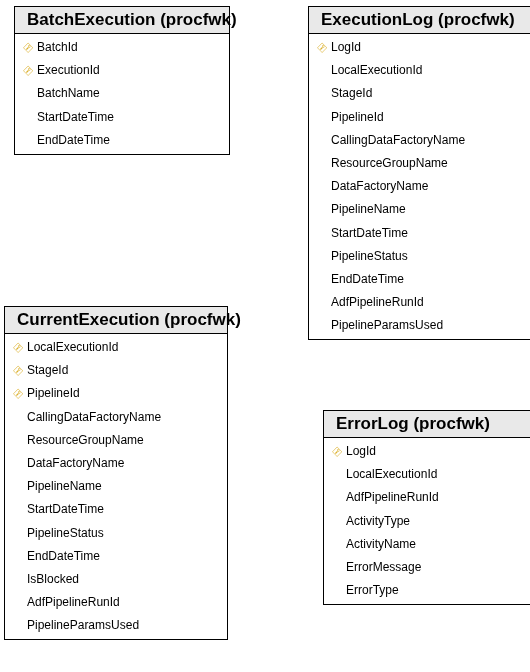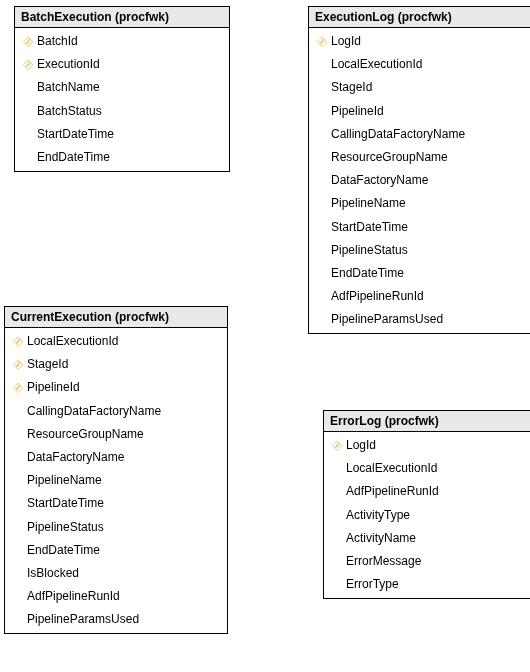--- a/index.html
+++ b/index.html
@@ -15,23 +15,23 @@
   }
   .table-box {
     position: absolute;
     border: 1px solid #000;
     background: #fff;
     box-sizing: border-box;
   }
   .table-header {
     background: #e9e9e9;
     border-bottom: 1px solid #000;
-    padding: 3px 6px;
+    padding: 3px 12px;
     font-weight: bold;
-    font-size: 12px;
+    font-size: 17px;
     white-space: nowrap;
   }
   .table-rows {
     padding: 2px 0;
   }
   .row {
     display: flex;
     align-items: center;
     padding: 2px 4px;
     line-height: 1.6;
@@ -66,24 +66,20 @@
         <div class="row">
           <span class="keycol"><span class="keyicon">⚿</span></span>
           <span class="colname">ExecutionId</span>
         </div>
         <div class="row">
           <span class="keycol"></span>
           <span class="colname">BatchName</span>
         </div>
         <div class="row">
           <span class="keycol"></span>
-          <span class="colname">BatchStatus</span>
-        </div>
-        <div class="row">
-          <span class="keycol"></span>
           <span class="colname">StartDateTime</span>
         </div>
         <div class="row">
           <span class="keycol"></span>
           <span class="colname">EndDateTime</span>
         </div>
       </div>
     </div>
     <div class="table-box" style="left: 308px; top: 6px; width: 240px;">
       <div class="table-header">ExecutionLog (procfwk)</div>

